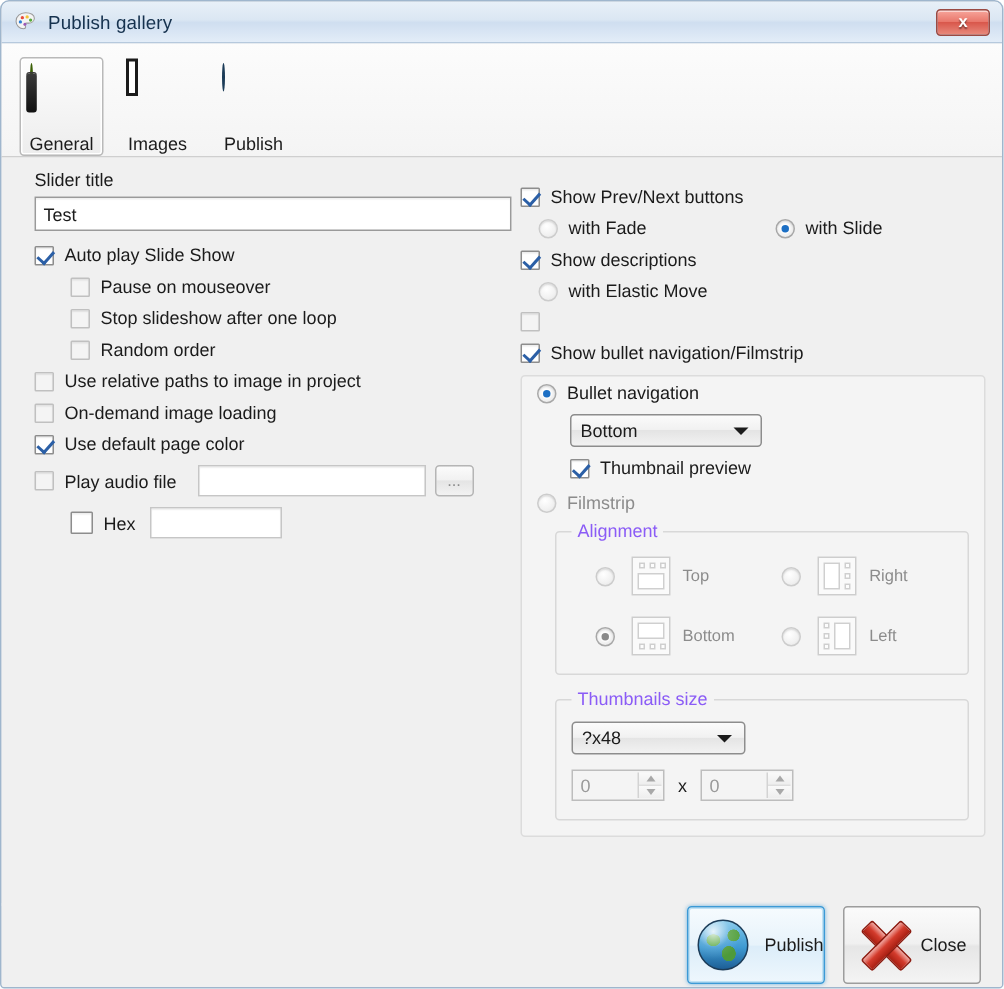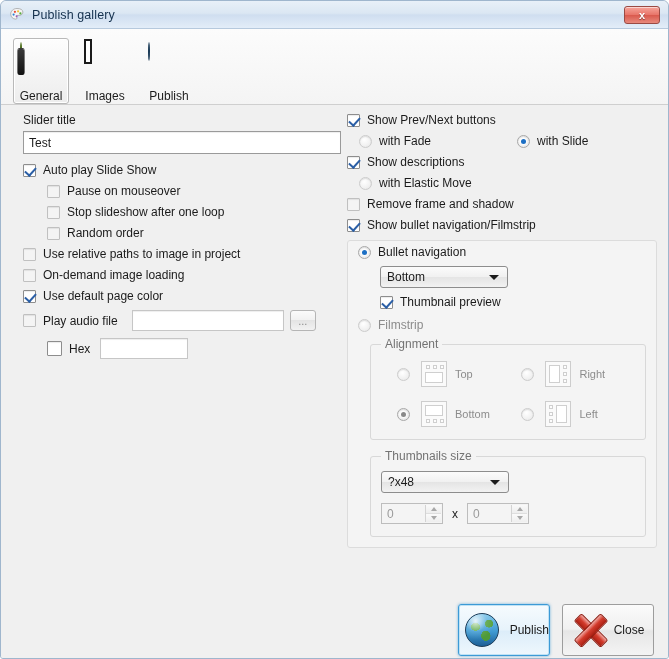--- a/index.html
+++ b/index.html
@@ -118,21 +118,21 @@
       radial-gradient(ellipse at 30% 40%, #5aa845 0%, #5aa845 14%, transparent 15%),
       radial-gradient(ellipse at 72% 30%, #57a243 0%, #57a243 12%, transparent 13%),
       linear-gradient(to bottom, #7fc6ea 0%, #3e9ad2 55%, #1d5f96 100%);
     position: relative;
   }
   .ic-globe.small { width: 34px; height: 34px; }
 
   
   .body { position: relative; width: 100%; height: 499px; background: #f0f0f0; }
   .col-left  { position: absolute; left: 22px;  top: 8px;  width: 318px; }
-  .col-right { position: absolute; left: 346px; top: 8px;  width: 310px; }
+  .col-right { position: absolute; left: 346px; top: 19px;  width: 310px; }
   .field-label { font-size: 12px; color: #1b1b1b; margin-bottom: 4px; display:block; }
   .textbox {
     width: 100%; height: 23px;
     border: 1px solid #9a9a9a;
     background: #ffffff;
     font-size: 12px; color: #1b1b1b;
     padding: 3px 5px; line-height: 15px;
     box-shadow: inset 0 1px 1px rgba(0,0,0,.07);
   }
   .textbox.disabled { background: #ffffff; border-color: #c6c6c6; }
@@ -192,21 +192,21 @@
   .combo.disabled { border-color: #b5b5b5; color: #8c8c8c; }
 
   
   .groupbox {
     border: 1px solid #d8d8d8; background: #f4f4f4;
     border-radius: 3px; position: relative;
   }
   .groupbox > .gb-title {
     position: absolute; top: -8px; left: 10px;
     background: #f4f4f4; padding: 0 4px;
-    font-size: 12px; color: #737373; text-align: right;
+    font-size: 12px; color: #8b5cf6; text-align: right;
   }
   .panel {
     border: 1px solid #dcdcdc; background: #f4f4f4; border-radius: 3px;
   }
 
   
   .spin {
     width: 62px; height: 21px; border: 1px solid #bdbdbd;
     background: #f4f4f4; display: flex; align-items: center;
     font-size: 12px; color: #9a9a9a; padding-left: 5px; position: relative;
@@ -370,21 +370,20 @@
         <span class="cb-label">Show descriptions</span>
       </div>
 
       <div class="row tight" style="margin-left:12px;">
         <span class="rb dim"></span>
         <span class="cb-label">with Elastic Move</span>
       </div>
 
       <div class="row tight">
         <span class="cb dim"></span>
-        <span class="cb-label">Remove frame and shadow</span>
       </div>
 
       <div class="row tight">
         <span class="cb checked"></span>
         <span class="cb-label">Show bullet navigation/Filmstrip</span>
       </div>
 
       <div class="panel" style="margin-top:8px;padding:4px 10px 10px;">
 
         <div class="row" style="margin-top:0;">
@@ -453,21 +452,21 @@
                 <span class="main" style="left:10px;top:3px;right:3px;bottom:3px;"></span>
               </span>
               <span class="align-label">Left</span>
             </div>
           </div>
         </div>
 
         <div class="groupbox" style="margin:16px 0 0 12px;padding:14px 10px 12px;">
           <span class="gb-title">Thumbnails size</span>
 
-          <div class="combo" style="width:128px;text-align:right;">
+          <div class="combo" style="width:116px;text-align:right;">
             <span>?x48</span>
             <span class="arrow"></span>
           </div>
 
           <div style="display:flex;align-items:center;margin-top:10px;">
             <span class="spin">
               <span>0</span>
               <span class="btns">
                 <div>
                     <i class="tri-up"></i>

